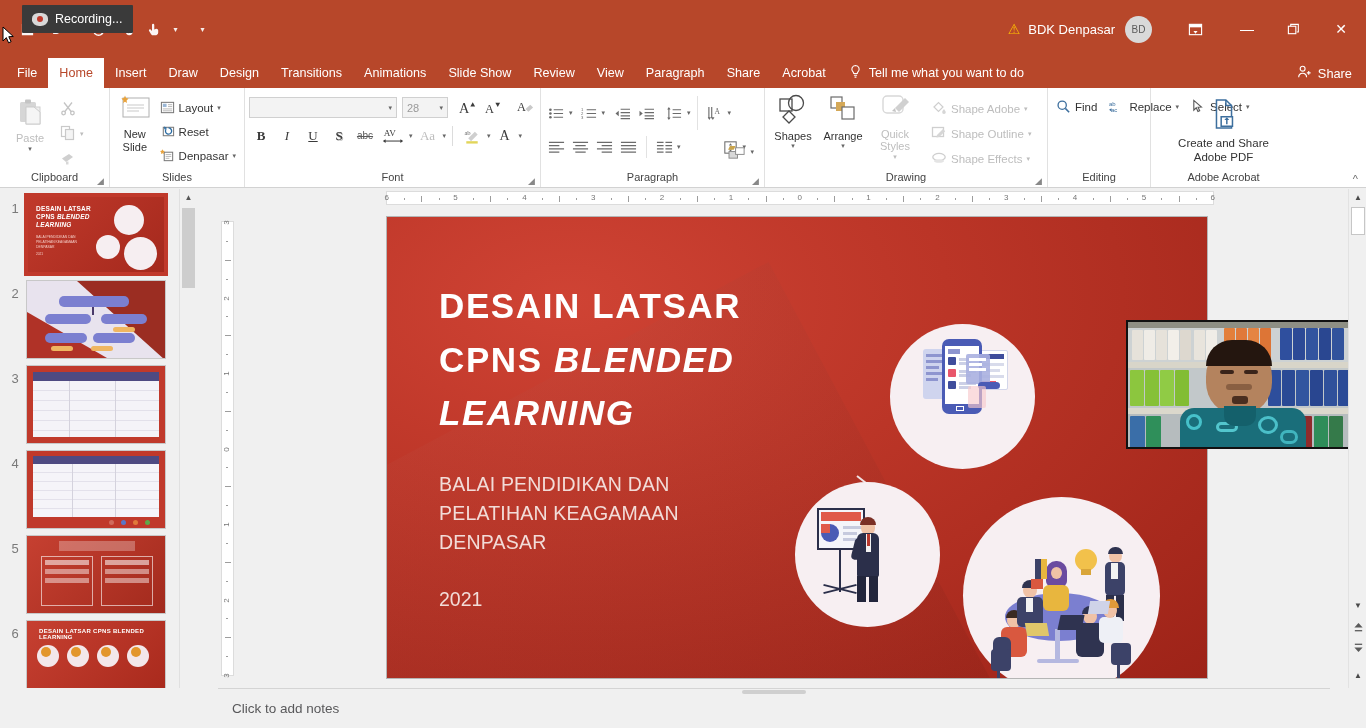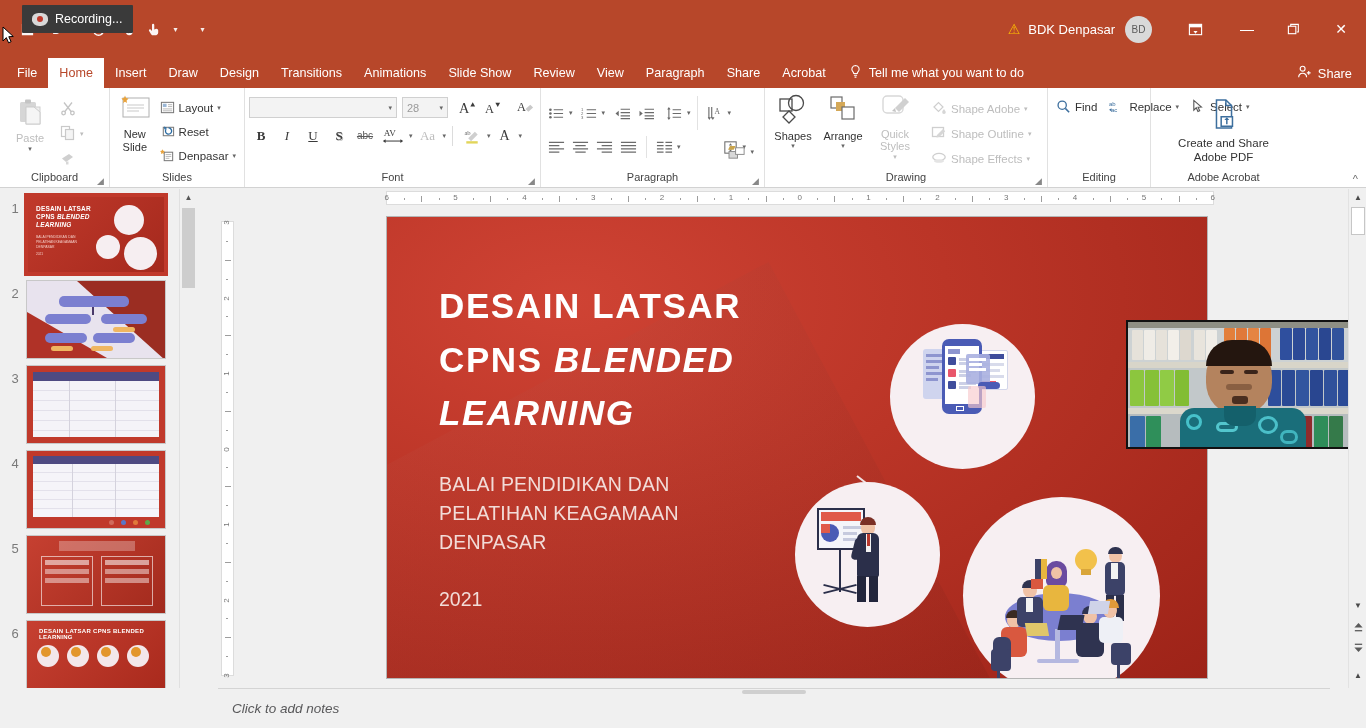--- a/index.html
+++ b/index.html
@@ -194,21 +194,21 @@
   #rscroll { position: absolute; right: 0; top: 189px; width: 18px; height: 499px; background:#f0f0f0;
     border-left: 1px solid #e2e2e2; }
   #rthumb { position: absolute; left: 2px; top: 18px; width: 14px; height: 28px; background:#fff;
     border: 1px solid #c6c6c6; }
   .rsb { width: 18px; height: 17px; display:flex;align-items:center;justify-content:center;
     font-size: 8px; color:#4a4a4a; }
 
   
   #notes {
     position: absolute; left: 218px; top: 688px; width: 1112px; height: 40px;
-    background: #f0f0f0; border-top: 1px solid #d4d4d4; font-style: italic;
+    background: #f0f0f0; border-top: 1px solid #d4d4d4;
   }
   #notes-text { position: absolute; left: 14px; top: 12px; font-size: 13.5px; color: #58585a; }
   #notes-handle { position: absolute; left: 50%; top: 1px; width: 64px; height: 4px; margin-left: -32px;
     background: #cfcfcf; border-radius: 2px; }
 
   
   #botleft { position: absolute; left: 0; top: 688px; width: 218px; height: 40px; background: #f0f0f0; }
 
   
   #rec-toast {

